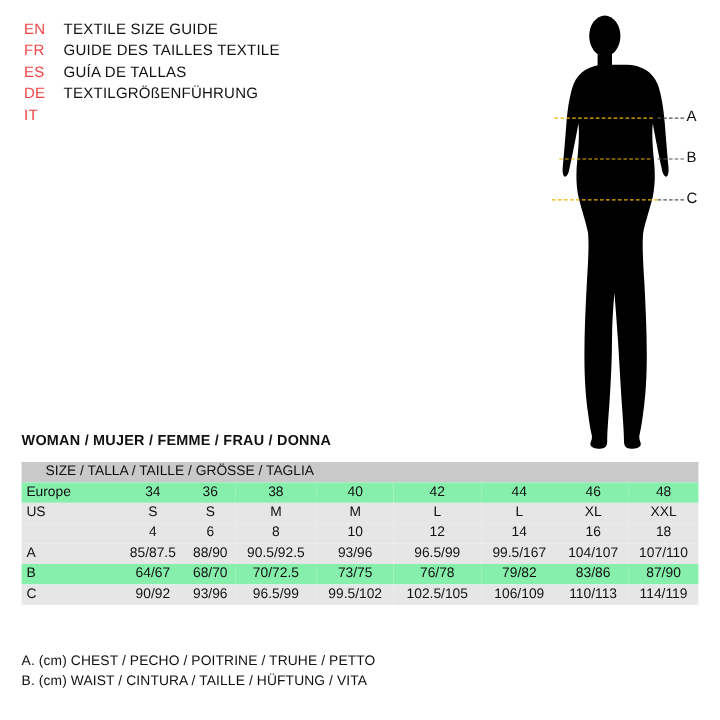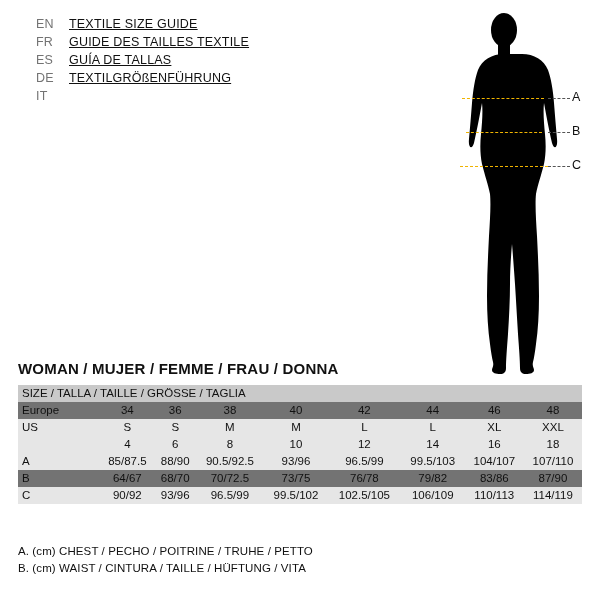--- a/index.html
+++ b/index.html
@@ -30,27 +30,25 @@
   .lang-row {
     display: flex;
     align-items: baseline;
     height: 18px;
     font-size: 12.5px;
     letter-spacing: 0.2px;
   }
   .lang-code {
     width: 33px;
     flex: 0 0 33px;
-    color: #737373;
-    margin-left: 16px;
+    color: #ef4444;
   }
   .lang-title {
     color: #111;
     white-space: nowrap;
-    text-decoration: underline;
   }
 
   
   .figure-wrap {
     position: absolute;
     left: 430px;
     top: 8px;
     width: 160px;
     height: 370px;
   }
@@ -72,21 +70,21 @@
   }
   .dash-line.grey {
     border-top: 1.5px dashed #555;
   }
 
   
   .woman-head {
     position: absolute;
     left: 18px;
     top: 360px;
-    font-size: 15px;
+    font-size: 12px;
     font-weight: bold;
     letter-spacing: 0.2px;
     color: #111;
   }
   table.size-table {
     position: absolute;
     left: 18px;
     top: 385px;
     width: 564px;
     border-collapse: collapse;
@@ -103,24 +101,24 @@
   table.size-table td.rowlabel,
   table.size-table th.rowlabel {
     text-align: left;
     padding-left: 4px;
     width: 78px;
   }
   tr.head-row td {
     background: #c9c9c9;
     font-weight: normal;
     text-align: left;
-    padding-left: 4px;
+    padding-left: 20px;
   }
   tr.shade td { background: #e6e6e6; }
-  tr.plain td { background: #737373; }
+  tr.plain td { background: #86efac; }
 
   
   .legend {
     position: absolute;
     left: 18px;
     top: 543px;
     font-size: 11.5px;
     color: #111;
   }
   .legend div {
@@ -263,21 +261,21 @@
       </tr>
 
 
       <tr class="shade">
         <td class="rowlabel">A</td>
         <td>85/87.5</td>
         <td>88/90</td>
         <td>90.5/92.5</td>
         <td>93/96</td>
         <td>96.5/99</td>
-        <td>99.5/103</td>
+        <td>99.5/167</td>
         <td>104/107</td>
         <td>107/110</td>
       </tr>
 
       <tr class="plain">
         <td class="rowlabel">B</td>
         <td>64/67</td>
         <td>68/70</td>
         <td>70/72.5</td>
         <td>73/75</td>

